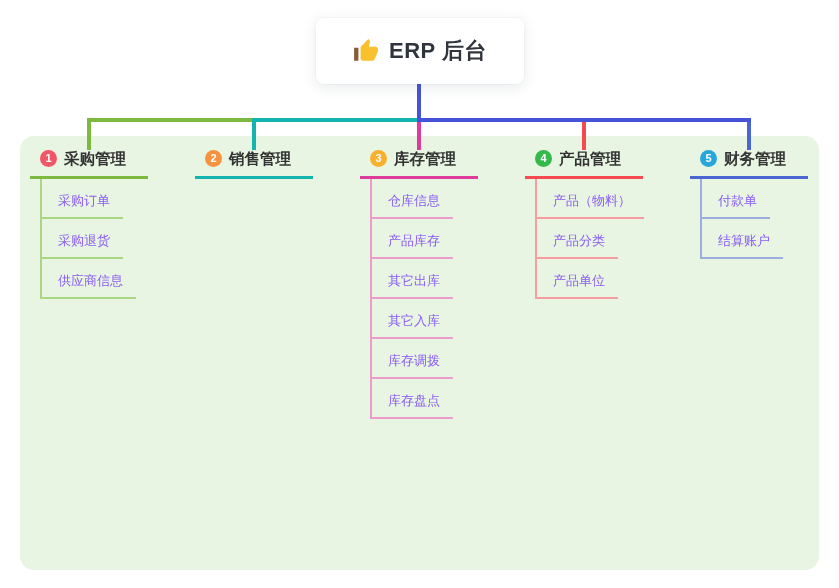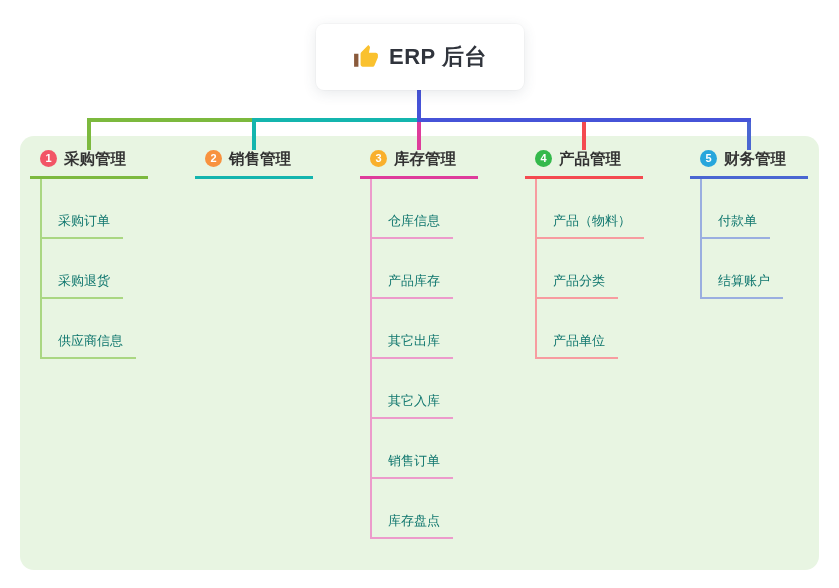--- a/index.html
+++ b/index.html
@@ -4,21 +4,21 @@
 <style>
   html,body{margin:0;padding:0;}
   body{
     width:839px;height:588px;background:#ffffff;overflow:hidden;
     font-family:"Liberation Sans","DejaVu Sans",sans-serif;
     position:relative;
   }
   .canvas{position:absolute;inset:0;}
   
   .root-card{
-    position:absolute;left:316px;top:24px;width:208px;height:66px;
+    position:absolute;left:316px;top:18px;width:208px;height:66px;
     background:#ffffff;border-radius:8px;
     box-shadow:0 3px 14px rgba(60,70,90,.12), 0 0 0 1px rgba(0,0,0,.02);
     display:flex;align-items:center;justify-content:center;gap:10px;
     font-size:22px;font-weight:600;color:#30343c;letter-spacing:.5px;
     z-index:5;
   }
   .root-card svg{display:block;}
   
   .line{position:absolute;}
   .v-root{left:417px;top:84px;width:4px;height:38px;z-index:4;}
@@ -48,25 +48,25 @@
     font-size:11px;line-height:17px;text-align:center;font-weight:600;
   }
   .hlabel{
     font-size:15.5px;font-weight:600;color:#333;line-height:21px;white-space:nowrap;
   }
   .kids{
     margin-left:10px;width:max-content;
     border-left:2px solid var(--tint);
   }
   .row{
-    box-sizing:border-box;height:60px;width:max-content;
+    box-sizing:border-box;height:40px;width:max-content;
     display:flex;align-items:flex-end;
     padding:0 13px 7px 16px;
     border-bottom:2px solid var(--tint);
-    font-size:13px;color:#0f766e;white-space:nowrap;
+    font-size:13px;color:#8b5cf6;white-space:nowrap;
   }
 </style>
 </head>
 <body>
 
 <div class="canvas">
 
   <div class="root-card">
     <svg viewBox="0 0 24 24" width="26" height="26" aria-hidden="true">
       <path fill="#8A5A3B" d="M1 21h4V9H1z"></path>
@@ -127,21 +127,21 @@
           <div class="row">
             <span>产品库存</span>
           </div>
           <div class="row">
             <span>其它出库</span>
           </div>
           <div class="row">
             <span>其它入库</span>
           </div>
           <div class="row">
-            <span>销售订单</span>
+            <span>库存调拨</span>
           </div>
           <div class="row">
             <span>库存盘点</span>
           </div>
         </div>
     </div>
 
     <div class="branch" style="left: 525px; --line: #F44A50; --tint: #F79CA0; --badge: #34B94B;">
       <div class="hdr">
         <span class="badge">4</span>

